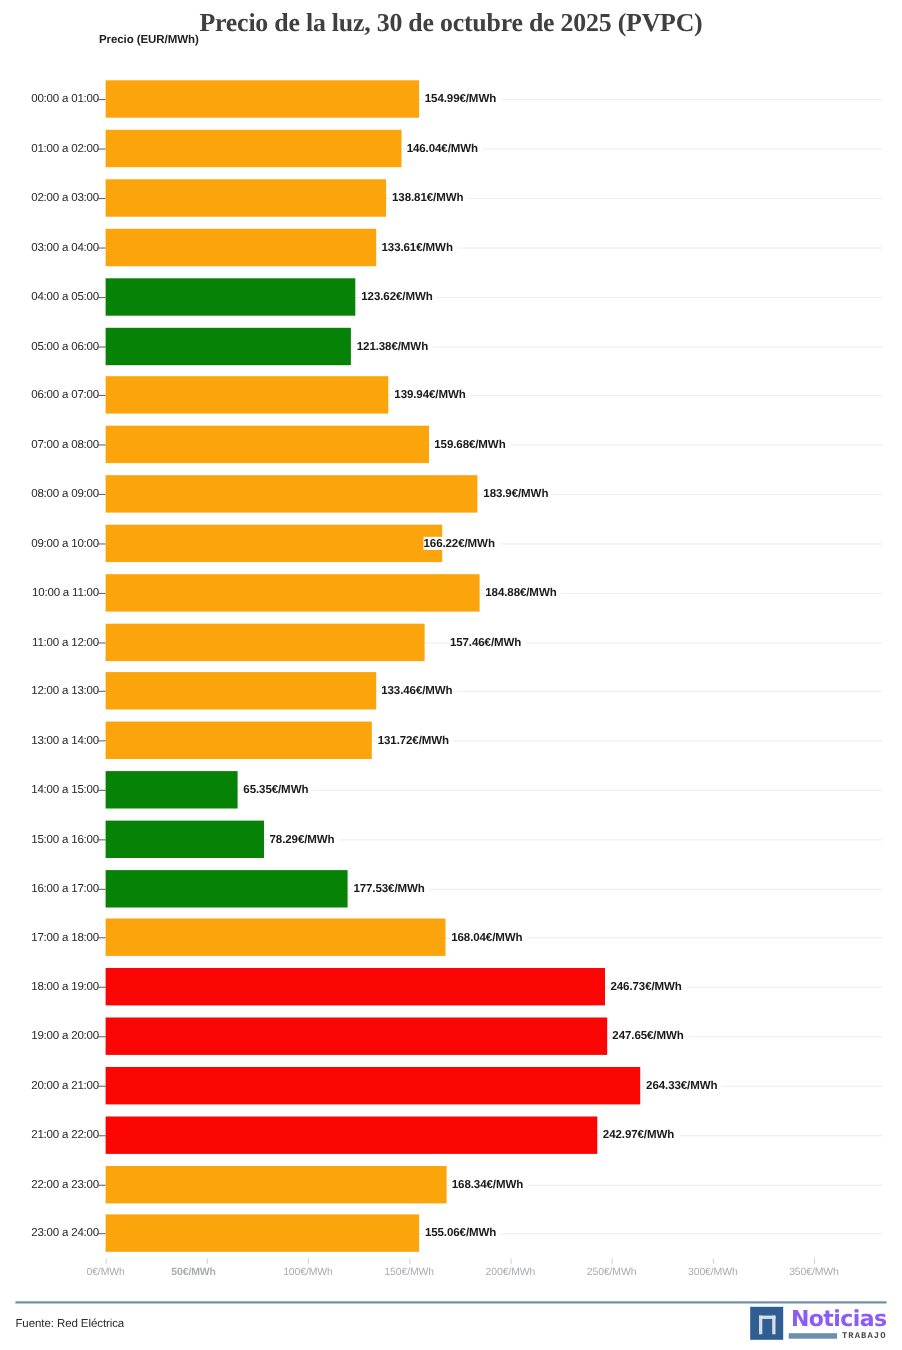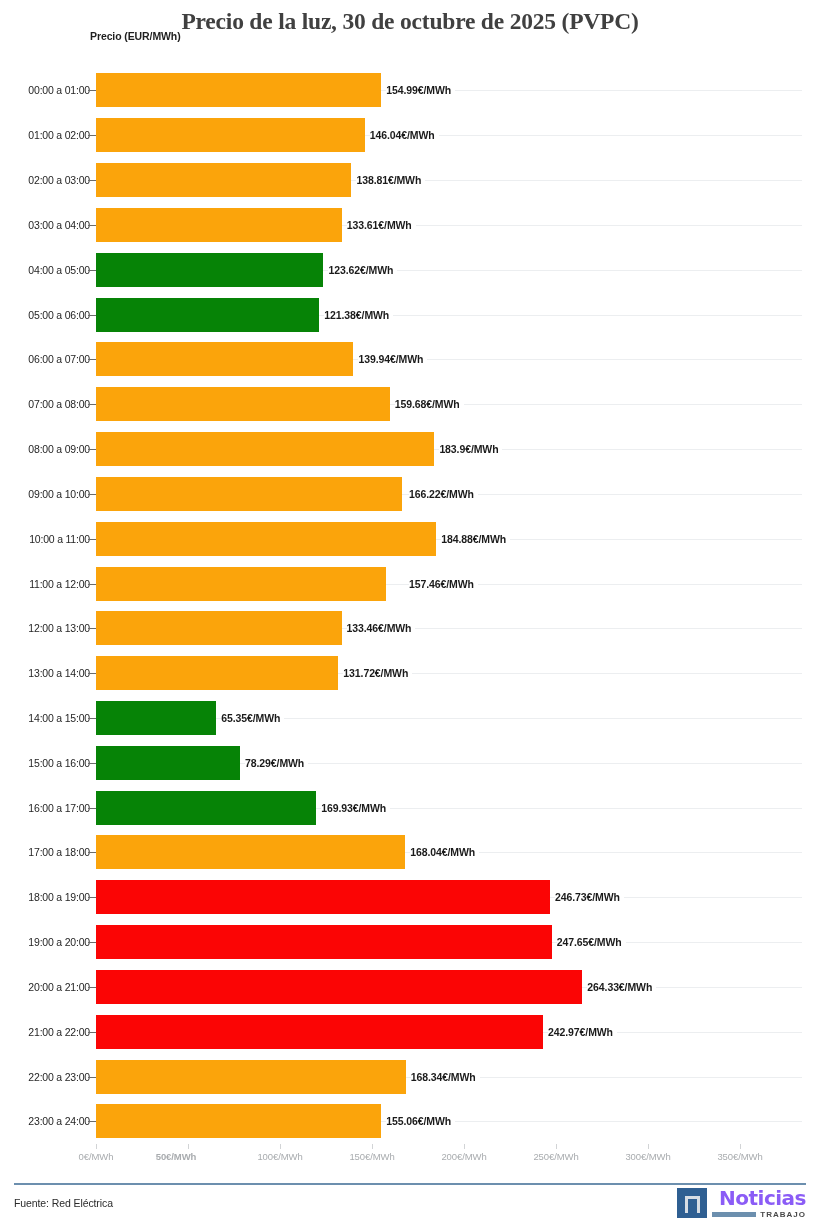--- a/index.html
+++ b/index.html
@@ -184,21 +184,21 @@
     display: flex;
     align-items: center;
     gap: 4px;
     margin-top: 2px;
   }
   .logo-sub-bar {
     width: 44px; height: 5px;
     background: #6c8fae;
   }
   .logo-sub {
-    font-family: Liberation Sans, sans-serif;
+    font-family: Liberation Mono, monospace;
     font-size: 8px;
     font-weight: bold;
     color: #4a4a4a;
     letter-spacing: 1px;
   }
 </style>
 </head>
 <body>
 
 <div class="chart-title">Precio de la luz, 30 de octubre de 2025 (PVPC)</div>
@@ -267,21 +267,21 @@
       <div class="cat-label">08:00 a 09:00</div>
       <div class="cat-tick"></div>
       <div class="bar" style="width: 338.376px; background: rgb(251, 164, 11);"></div>
       <div class="bar-value" style="left: 439.376px;">183.9€/MWh</div>
     </div>
     <div class="row">
       <div class="row-gridline"></div>
       <div class="cat-label">09:00 a 10:00</div>
       <div class="cat-tick"></div>
       <div class="bar" style="width: 305.845px; background: rgb(251, 164, 11);"></div>
-      <div class="bar-value" style="left: 409px;">166.22€/MWh</div>
+      <div class="bar-value" style="left: 385px;">166.22€/MWh</div>
     </div>
     <div class="row">
       <div class="row-gridline"></div>
       <div class="cat-label">10:00 a 11:00</div>
       <div class="cat-tick"></div>
       <div class="bar" style="width: 340.179px; background: rgb(251, 164, 11);"></div>
       <div class="bar-value" style="left: 441.179px;">184.88€/MWh</div>
     </div>
     <div class="row">
       <div class="row-gridline"></div>
@@ -316,21 +316,21 @@
       <div class="cat-label">15:00 a 16:00</div>
       <div class="cat-tick"></div>
       <div class="bar" style="width: 144.054px; background: rgb(6, 131, 6);"></div>
       <div class="bar-value" style="left: 245.054px;">78.29€/MWh</div>
     </div>
     <div class="row">
       <div class="row-gridline"></div>
       <div class="cat-label">16:00 a 17:00</div>
       <div class="cat-tick"></div>
       <div class="bar" style="width: 220.285px; background: rgb(6, 131, 6);"></div>
-      <div class="bar-value" style="left: 321.285px;">169.93€/MWh</div>
+      <div class="bar-value" style="left: 321.285px;">177.53€/MWh</div>
     </div>
     <div class="row">
       <div class="row-gridline"></div>
       <div class="cat-label">17:00 a 18:00</div>
       <div class="cat-tick"></div>
       <div class="bar" style="width: 309.194px; background: rgb(251, 164, 11);"></div>
       <div class="bar-value" style="left: 410.194px;">168.04€/MWh</div>
     </div>
     <div class="row">
       <div class="row-gridline"></div>

